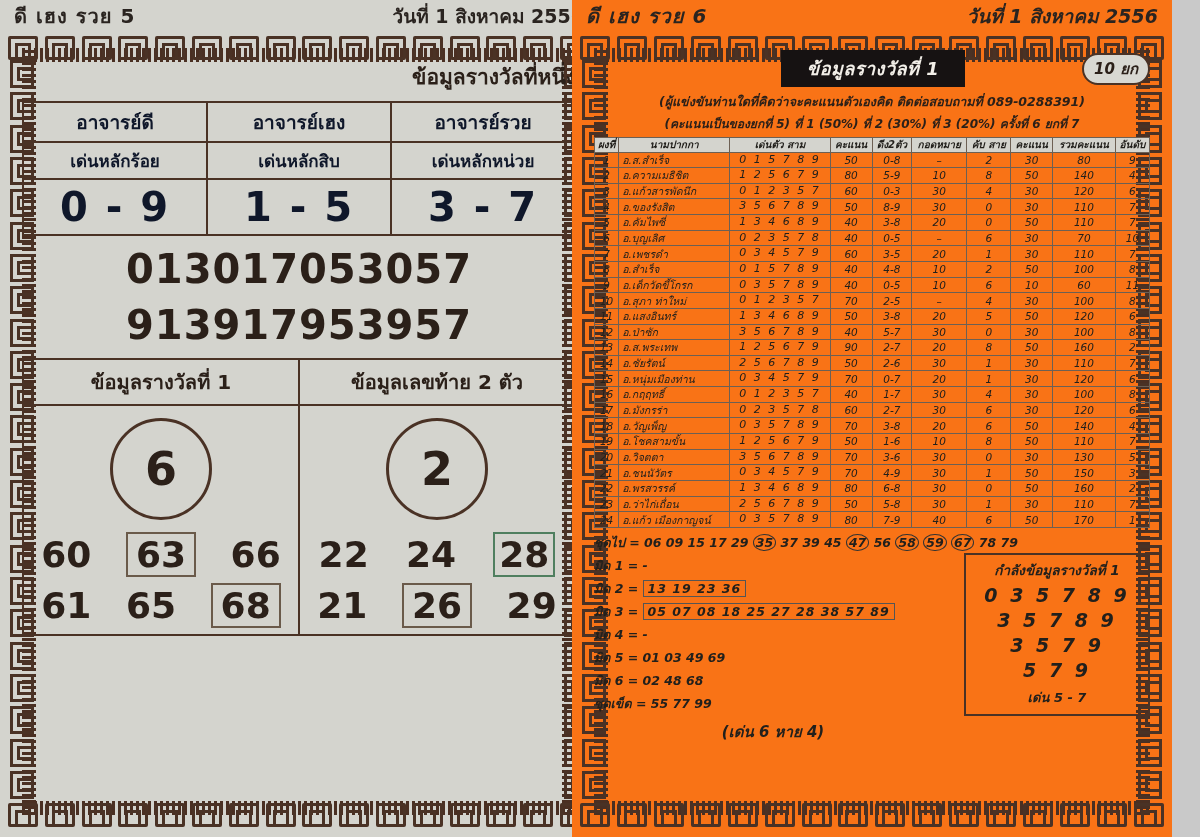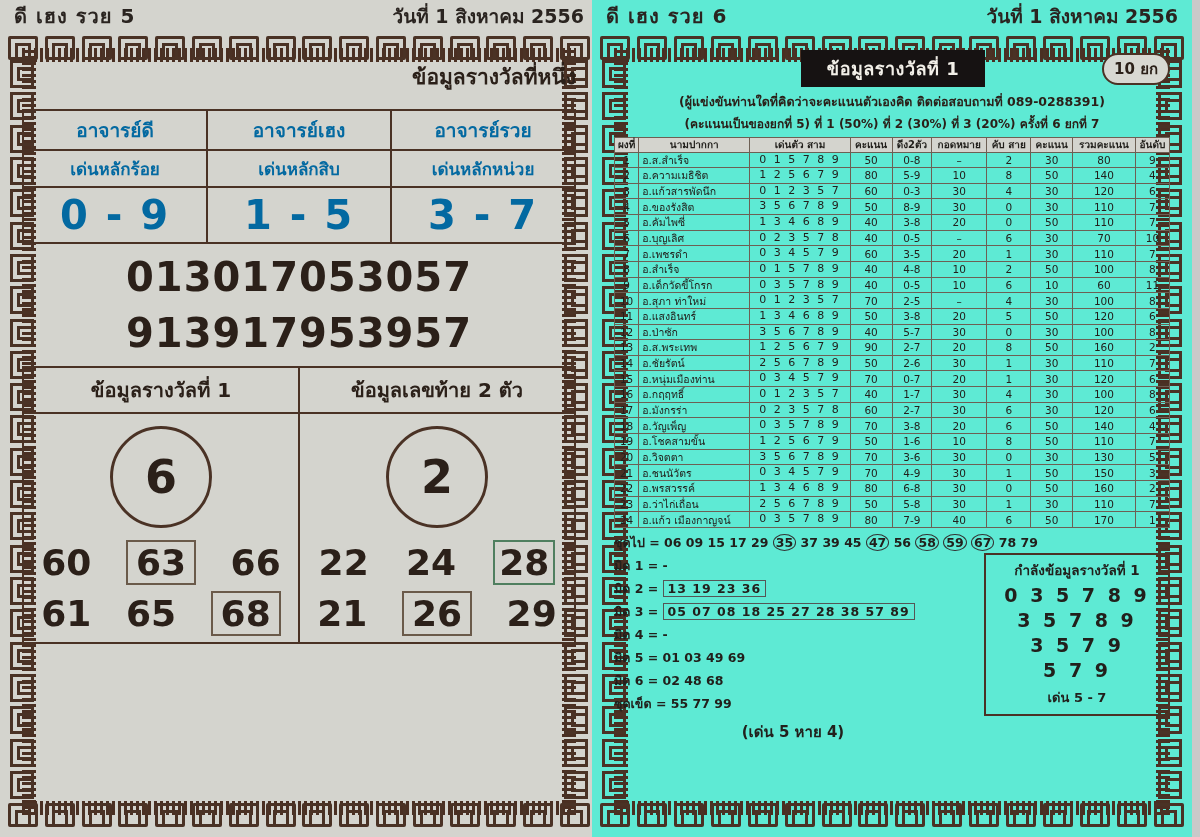--- a/index.html
+++ b/index.html
@@ -8,21 +8,21 @@
     background:#c9c9c9;
     font-family:"DejaVu Sans","Liberation Sans",sans-serif;
     overflow:hidden;
   }
   .page{
     position:absolute;top:0;height:837px;
     background:#d6d6d2;
     box-sizing:border-box;
   }
   #left{left:0;width:598px;background:#d4d4ce;}
-  #right{left:592px;width:600px;background:#5eead4;}
+  #right{left:572px;width:600px;background:#f97316;font-style:italic;}
 
   
   .topbar{
     position:relative;height:32px;
     display:flex;align-items:center;justify-content:space-between;
     padding:0 14px;
     color:#2a2420;
   }
   .topbar .t1{font-size:20px;font-weight:bold;letter-spacing:1px;}
   .topbar .t2{font-size:19px;font-weight:bold;}
@@ -77,22 +77,22 @@
     border:3px solid #4a3225;border-right:none;box-sizing:border-box;
   }
 
   
   .l-head{
     text-align:right;font-size:21px;font-weight:bold;color:#2b2019;
     margin-top:12px;
     font-family:Liberation Serif, serif;
   }
   table.gridbox{
-    border-collapse:collapse;width:100%;margin-top:16px;
-    color:#0369a1;
+    border-collapse:collapse;width:100%;margin-top:8px;
+    color:#0f172a;
   }
   table.gridbox td{
     border:2px solid #4a3225;text-align:center;padding:4px 0;
   }
   .teacher{font-size:19px;font-weight:bold;}
   .position{font-size:17px;font-weight:bold;}
   .bigdigits{font-size:40px;font-weight:bold;letter-spacing:2px;padding:2px 0 6px;}
 
   .numrow{
     display:flex;justify-content:center;align-items:center;
@@ -781,21 +781,21 @@
           <span>01  03  49  69</span>
         </div>
         <div class="kitrow">
           <span>มิด  6 =</span>
           <span>02  48  68</span>
         </div>
         <div class="kitrow">
           <span>ชุดเข็ด  =</span>
           <span>55  77  99</span>
         </div>
-        <div class="denline">(เด่น 5  หาย  4)</div>
+        <div class="denline">(เด่น 6  หาย  4)</div>
       </div>
 
       <div class="sidebox">
         <div class="h">กำลังข้อมูลรางวัลที่ 1</div>
         <div class="n">0 3 5 7 8 9</div>
         <div class="n">3 5 7 8 9</div>
         <div class="n">3 5 7 9</div>
         <div class="n">5 7 9</div>
         <div class="f">เด่น  5 - 7</div>
       </div>

